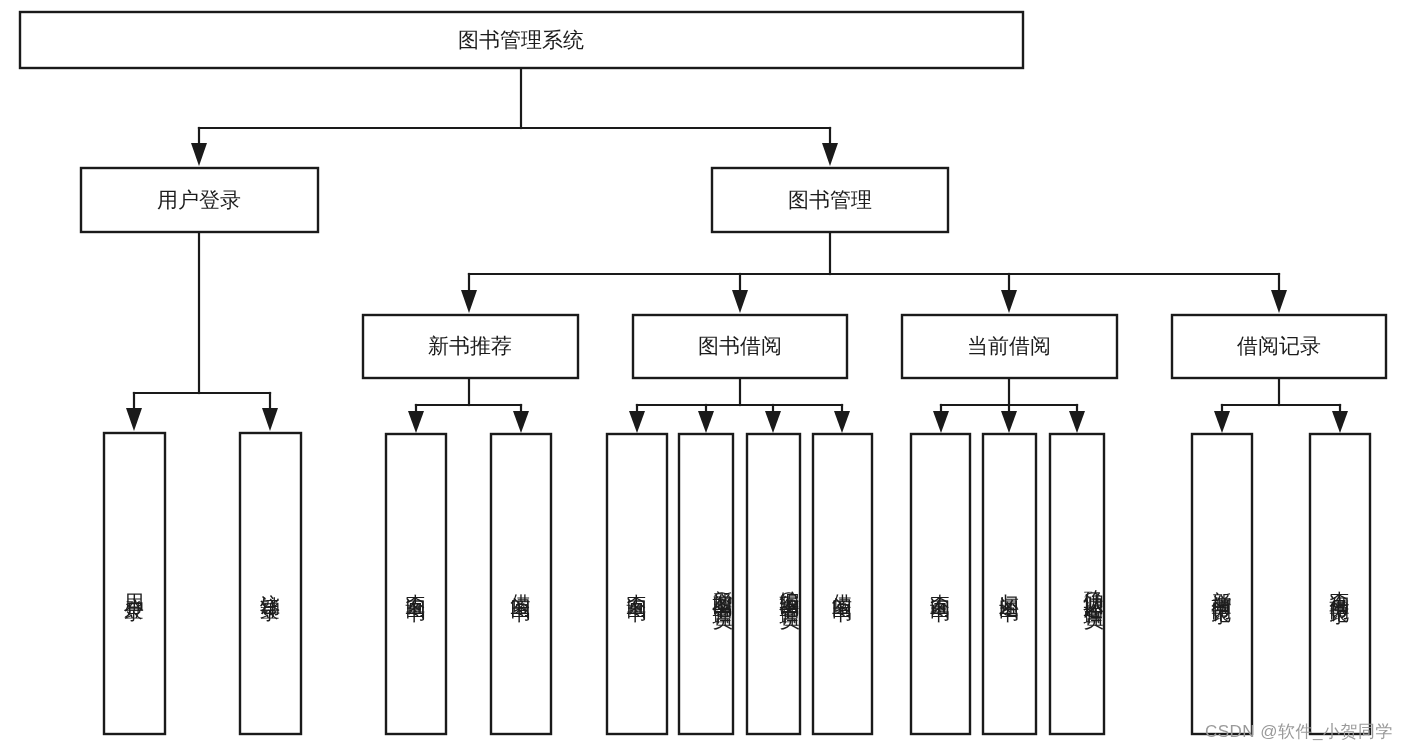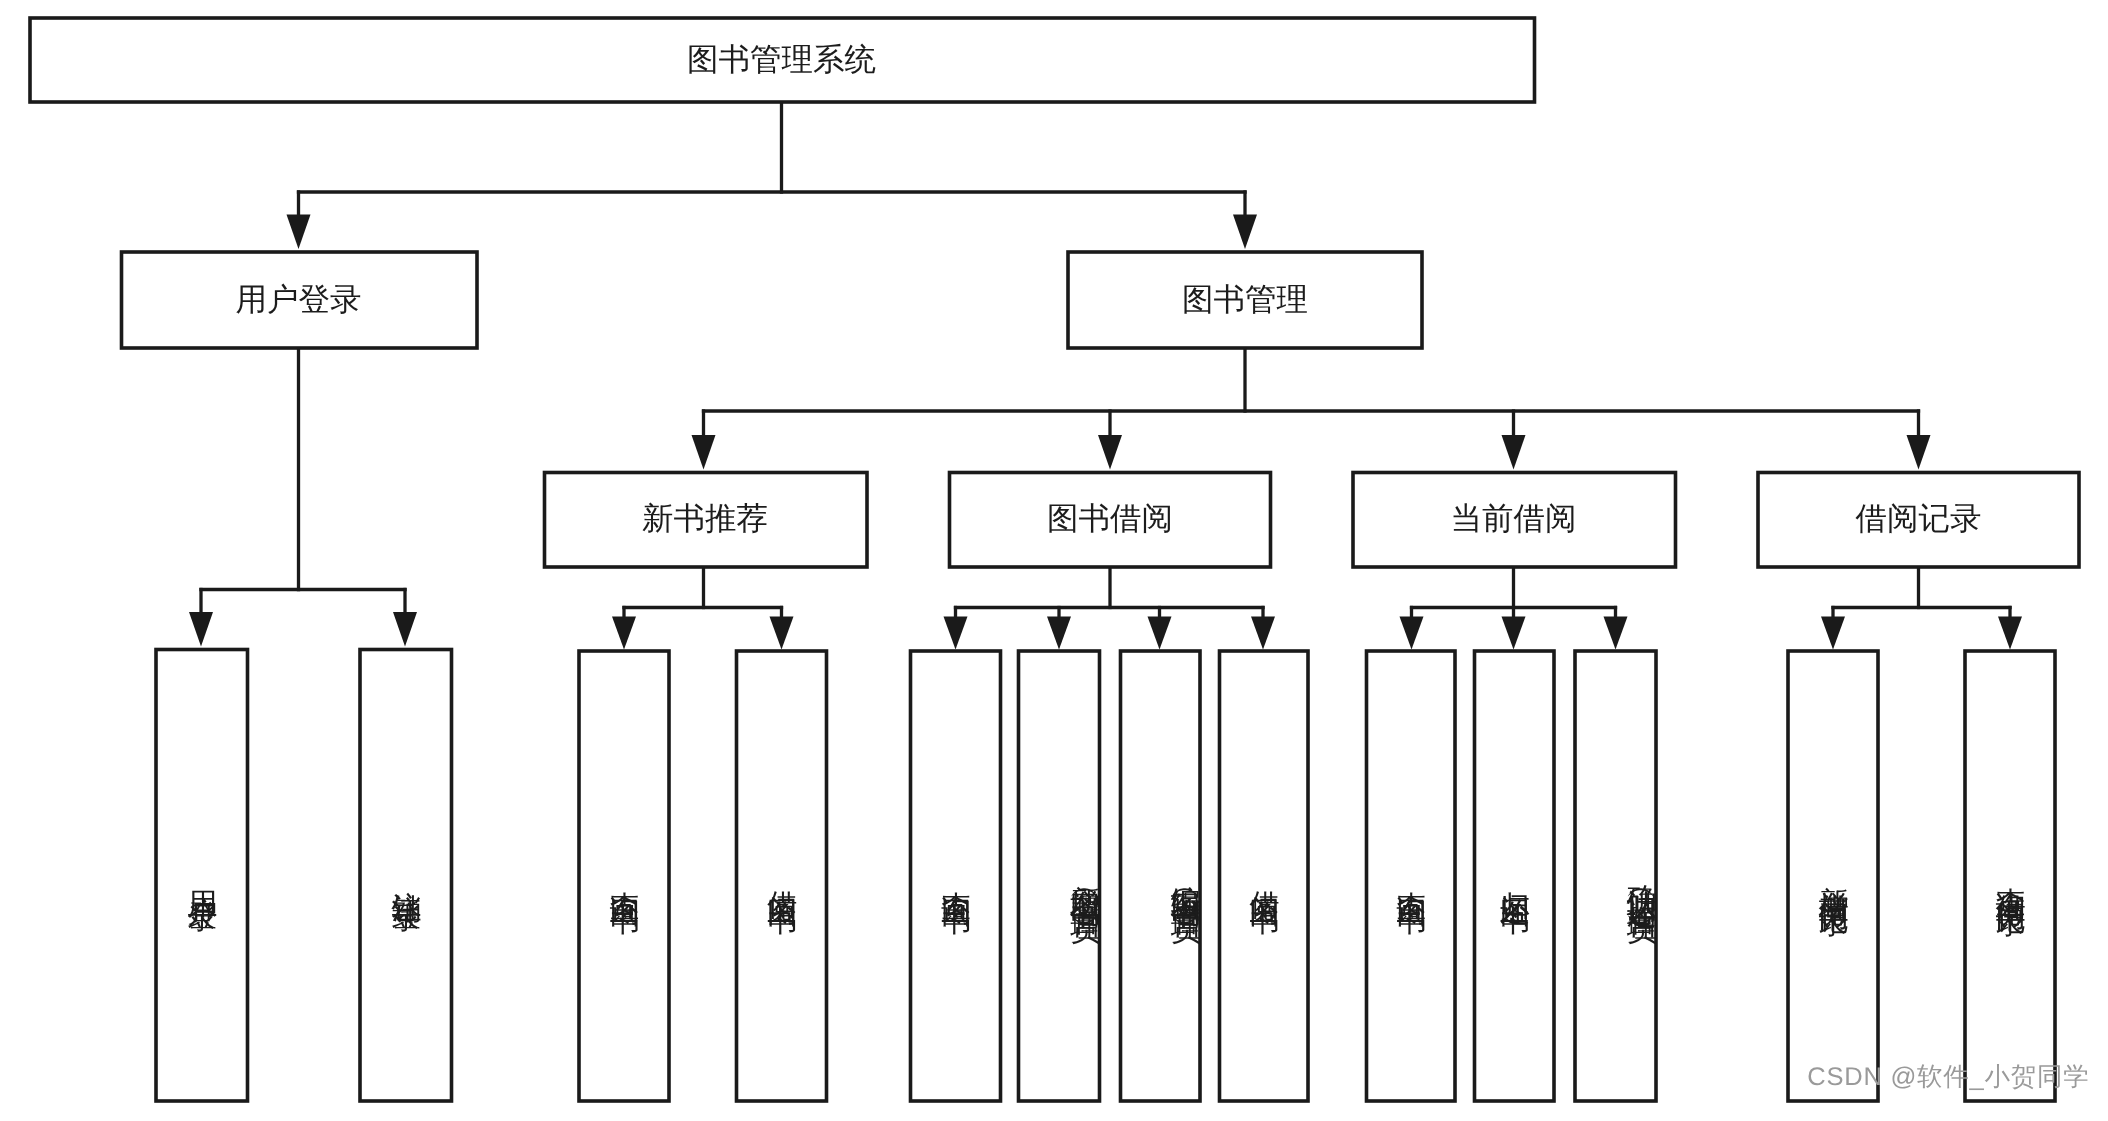--- a/index.html
+++ b/index.html
@@ -61,21 +61,21 @@
     display: flex;
     align-items: center;
     justify-content: center;
     text-align: center;
     white-space: nowrap;
     pointer-events: none;
   }
   .watermark {
     position: absolute;
     right: 12px;
-    bottom: 18px;
+    bottom: 4px;
     font-family: "Liberation Sans", "DejaVu Sans", sans-serif;
     font-size: 17px;
     color: #9a9a9a;
     white-space: nowrap;
     letter-spacing: 0.5px;
     margin-top: 16px;
   }
 </style>
 </head>
 <body>

